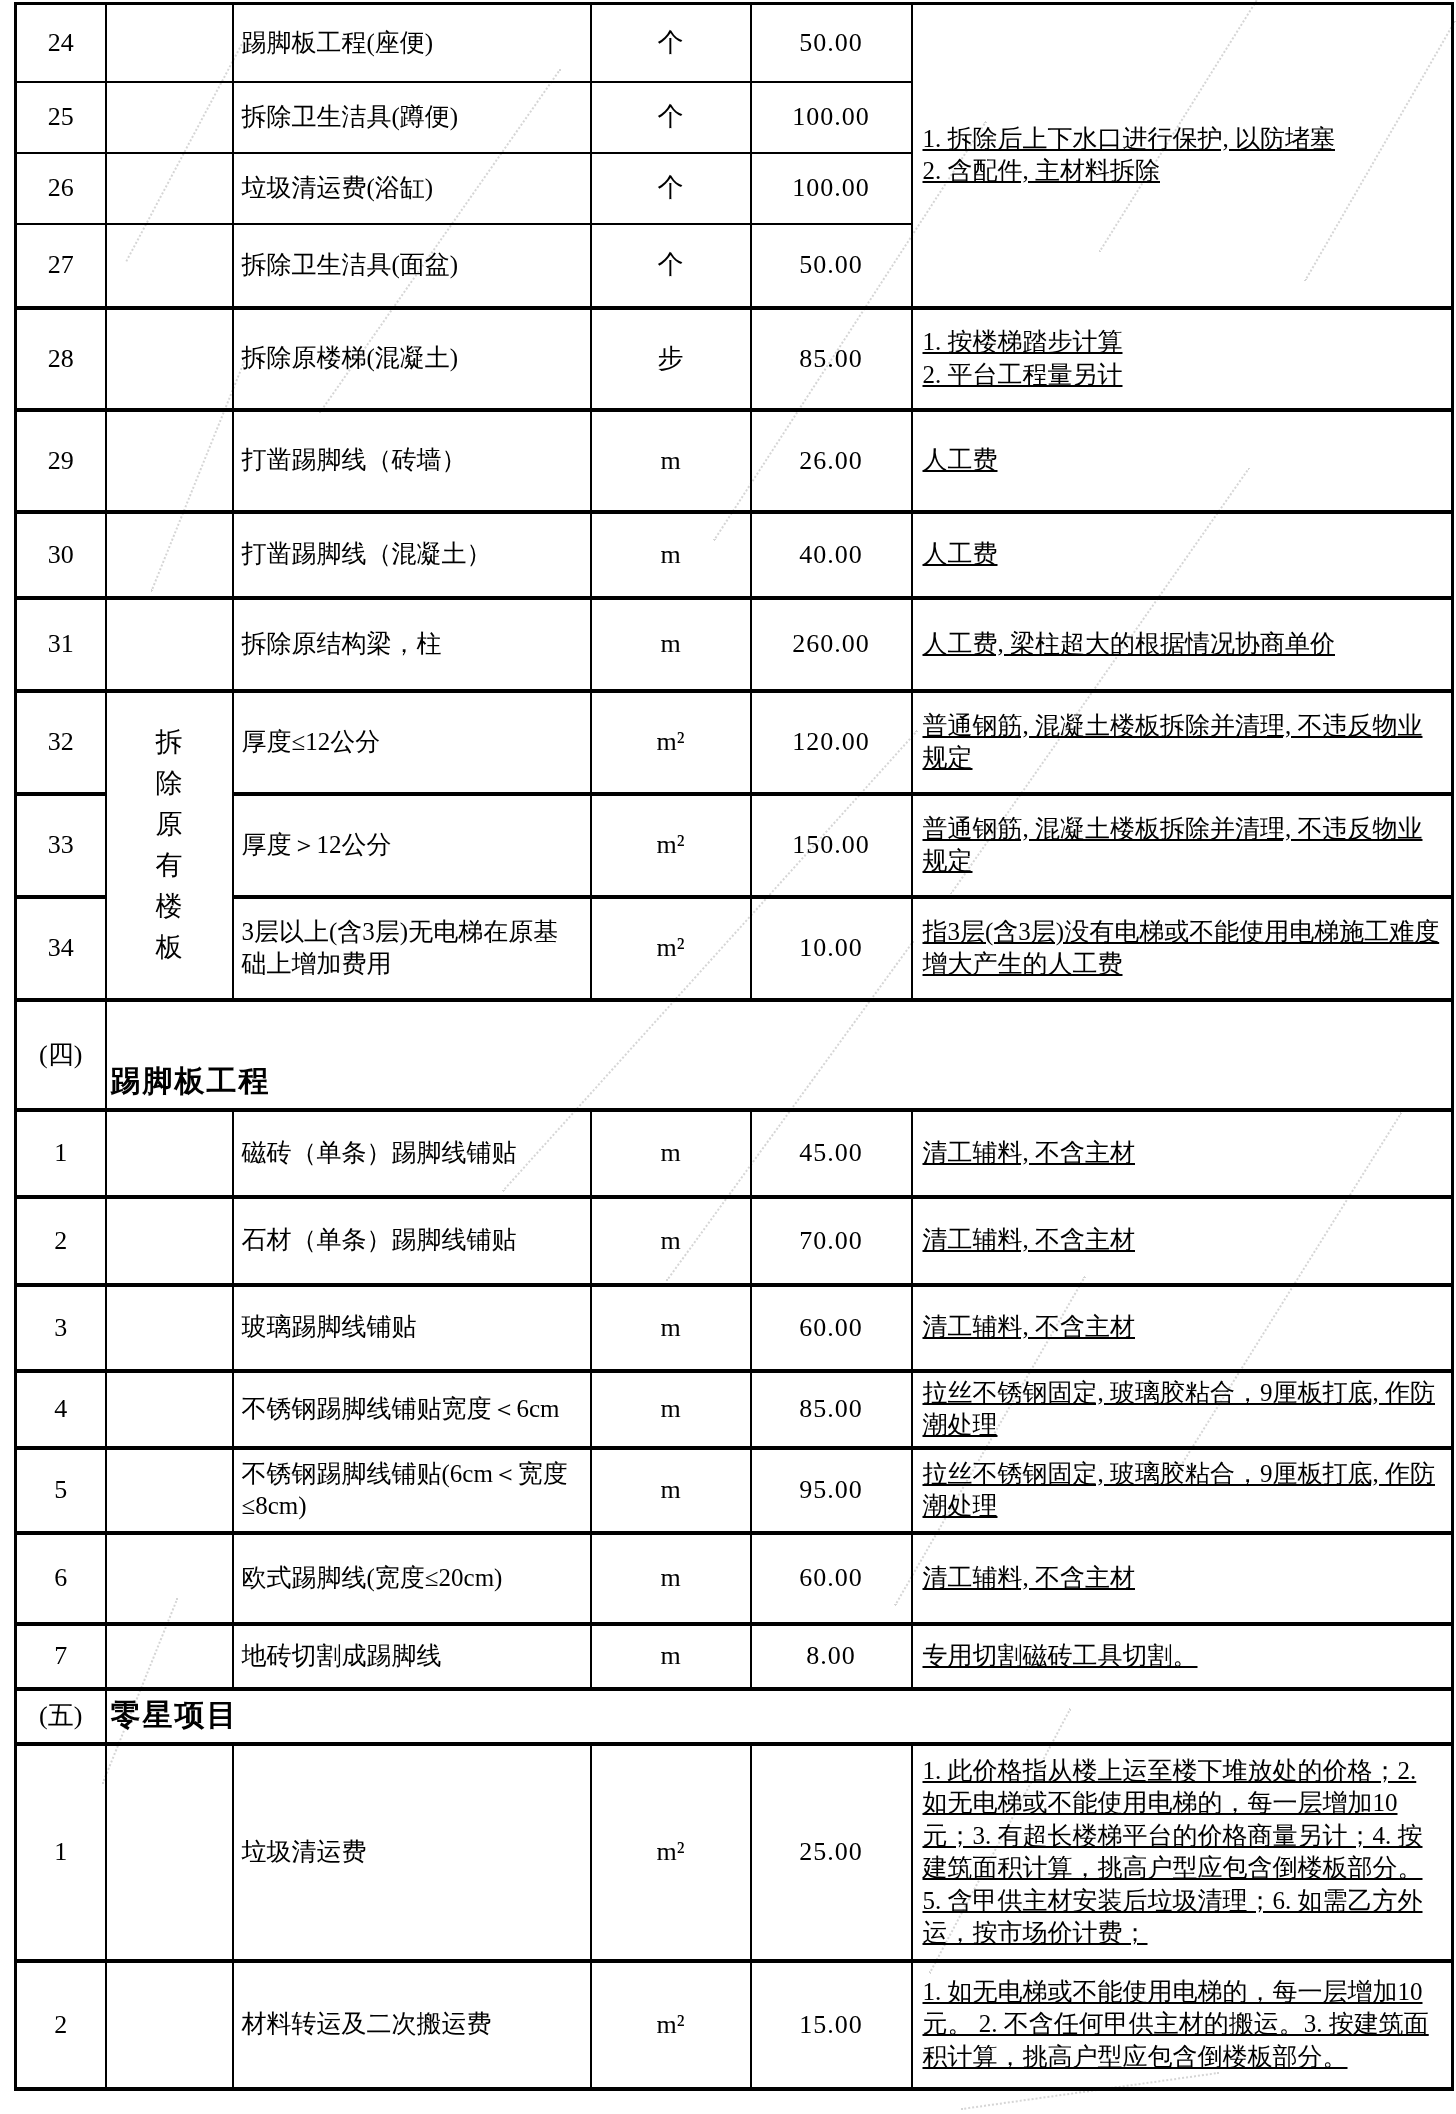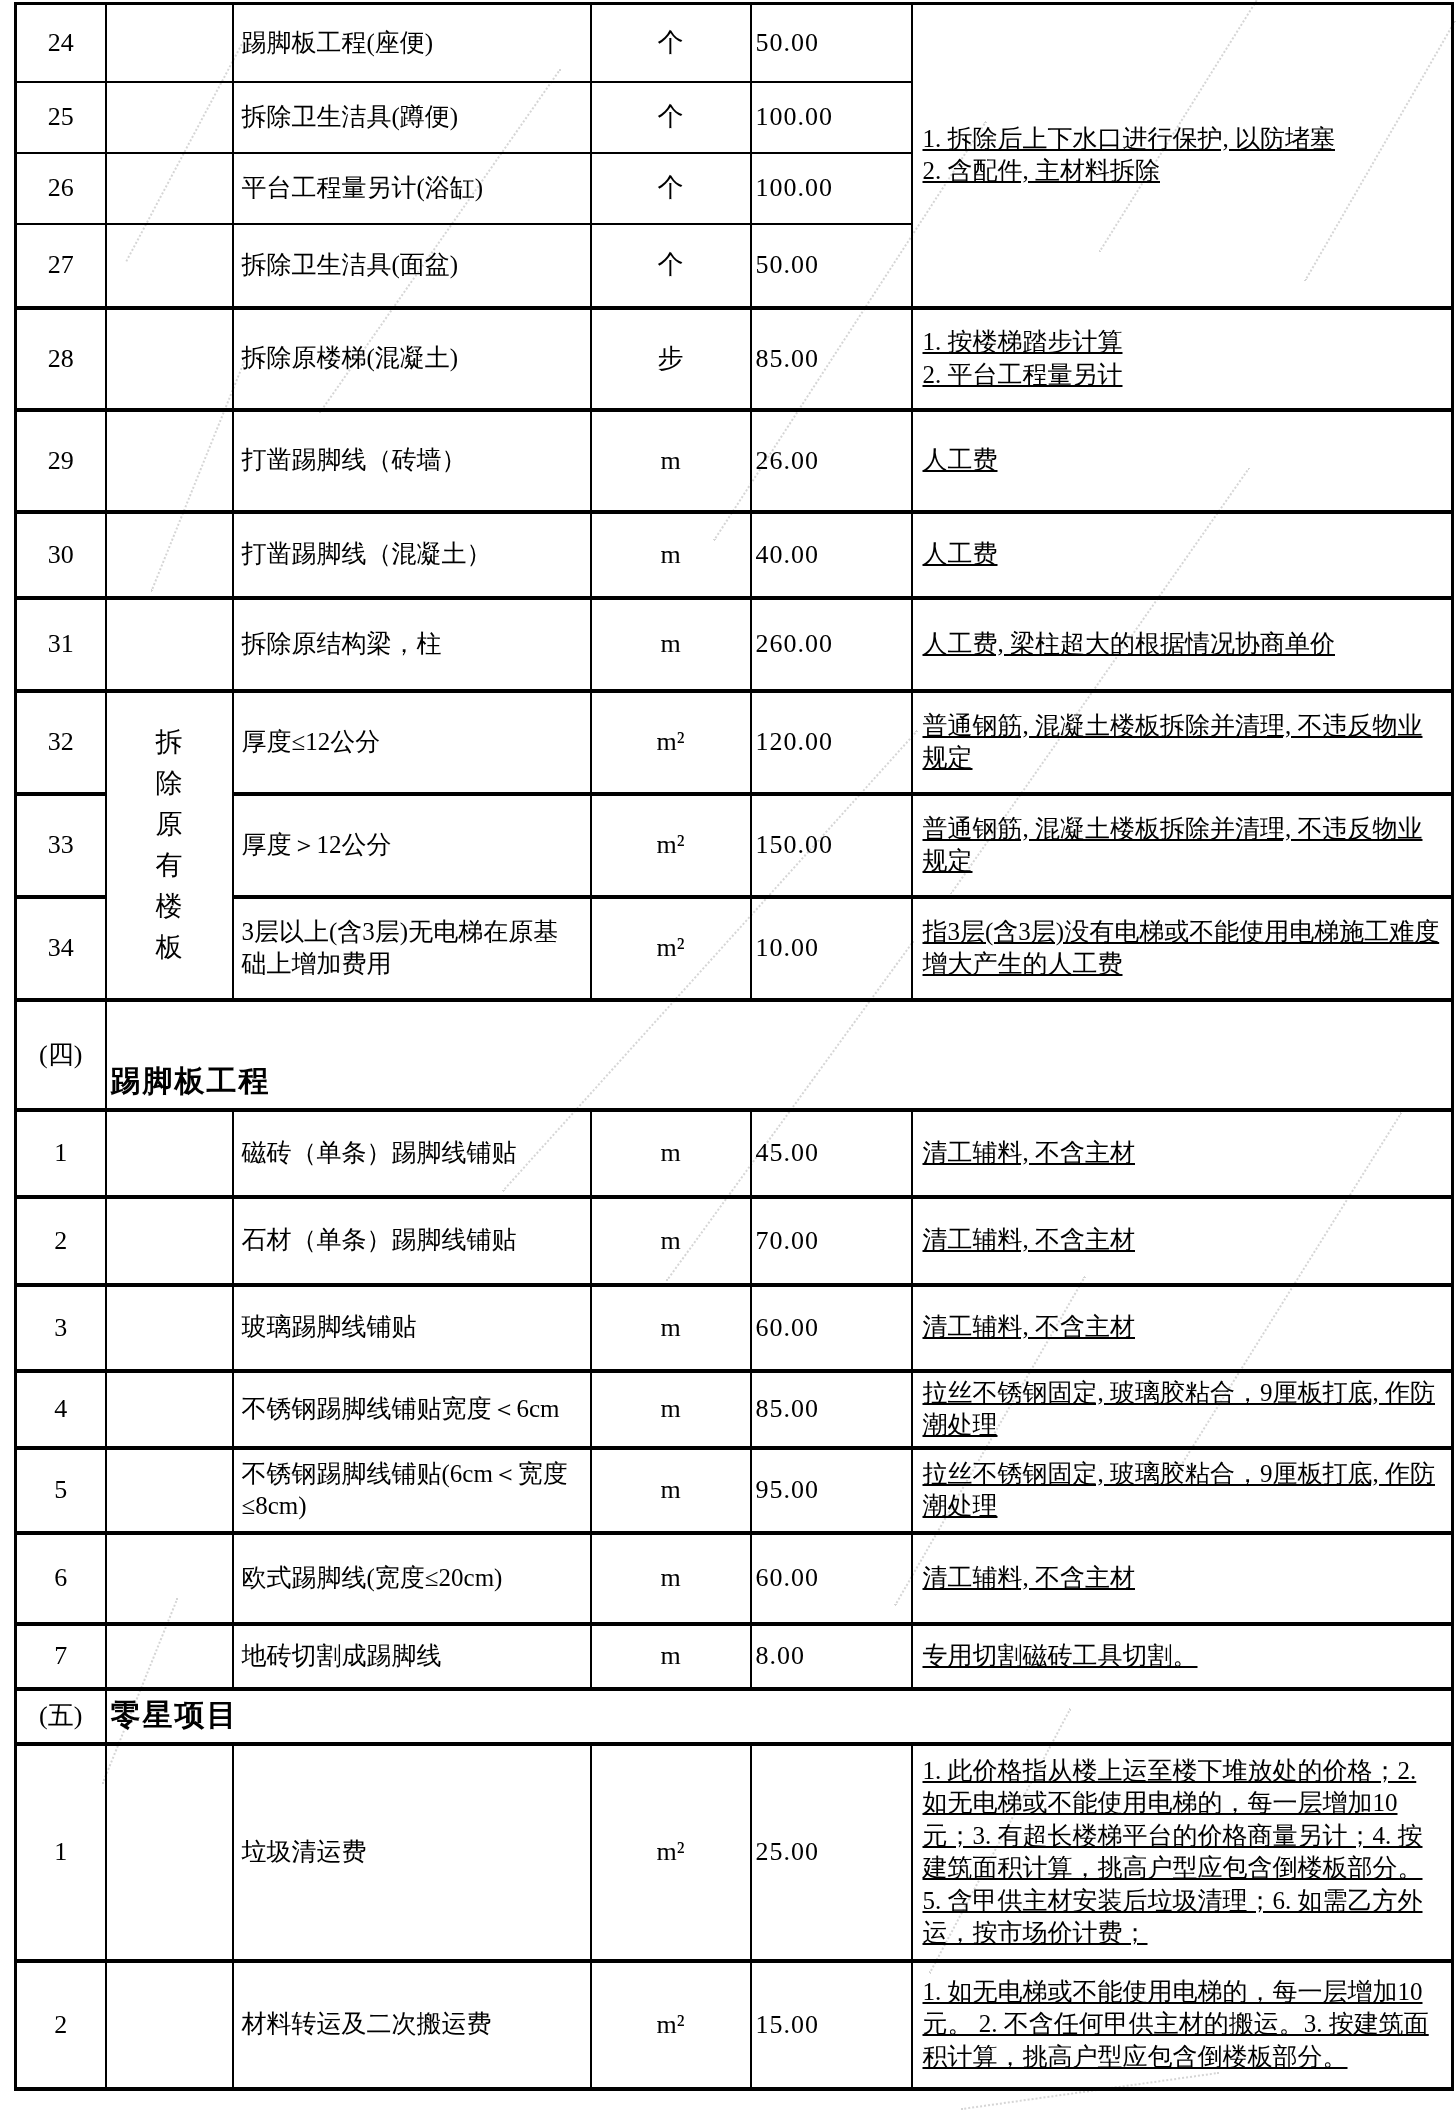--- a/index.html
+++ b/index.html
@@ -26,21 +26,21 @@
     overflow:hidden;
     padding:2px 4px;
     word-break:break-all;
   }
   tr.hv > td{border-bottom-width:4px;}
   td.hb{border-bottom-width:4px;}
   td.c-no{text-align:center;}
   td.c-cat{text-align:center;padding:12px;}
   td.c-item{padding:4px 8px;font-size:25px;}
   td.c-unit{text-align:center;}
-  td.c-price{letter-spacing:1px;}
+  td.c-price{text-align:center;letter-spacing:1px;}
   td.c-note{padding:4px 10px;font-size:25px;white-space:pre-line;text-decoration:underline;}
   td.sec-label{text-align:center;font-size:26px;}
   td.sec-title{
     vertical-align:bottom;
     font-weight:bold;
     font-size:30px;
     padding:0 0 8px 4px;
     letter-spacing:2px;
   }
   td.sec-label-4{vertical-align:middle;}
@@ -102,21 +102,21 @@
   <tr style="height:71px">
     <td class="c-no">25</td>
     <td class="c-cat"></td>
     <td class="c-item">拆除卫生洁具(蹲便)</td>
     <td class="c-unit">个</td>
     <td class="c-price">100.00</td>
   </tr>
   <tr style="height:71px">
     <td class="c-no">26</td>
     <td class="c-cat"></td>
-    <td class="c-item">平台工程量另计(浴缸)</td>
+    <td class="c-item">垃圾清运费(浴缸)</td>
     <td class="c-unit">个</td>
     <td class="c-price">100.00</td>
   </tr>
   <tr class="hv" style="height:84px">
     <td class="c-no">27</td>
     <td class="c-cat"></td>
     <td class="c-item">拆除卫生洁具(面盆)</td>
     <td class="c-unit">个</td>
     <td class="c-price">50.00</td>
   </tr>

